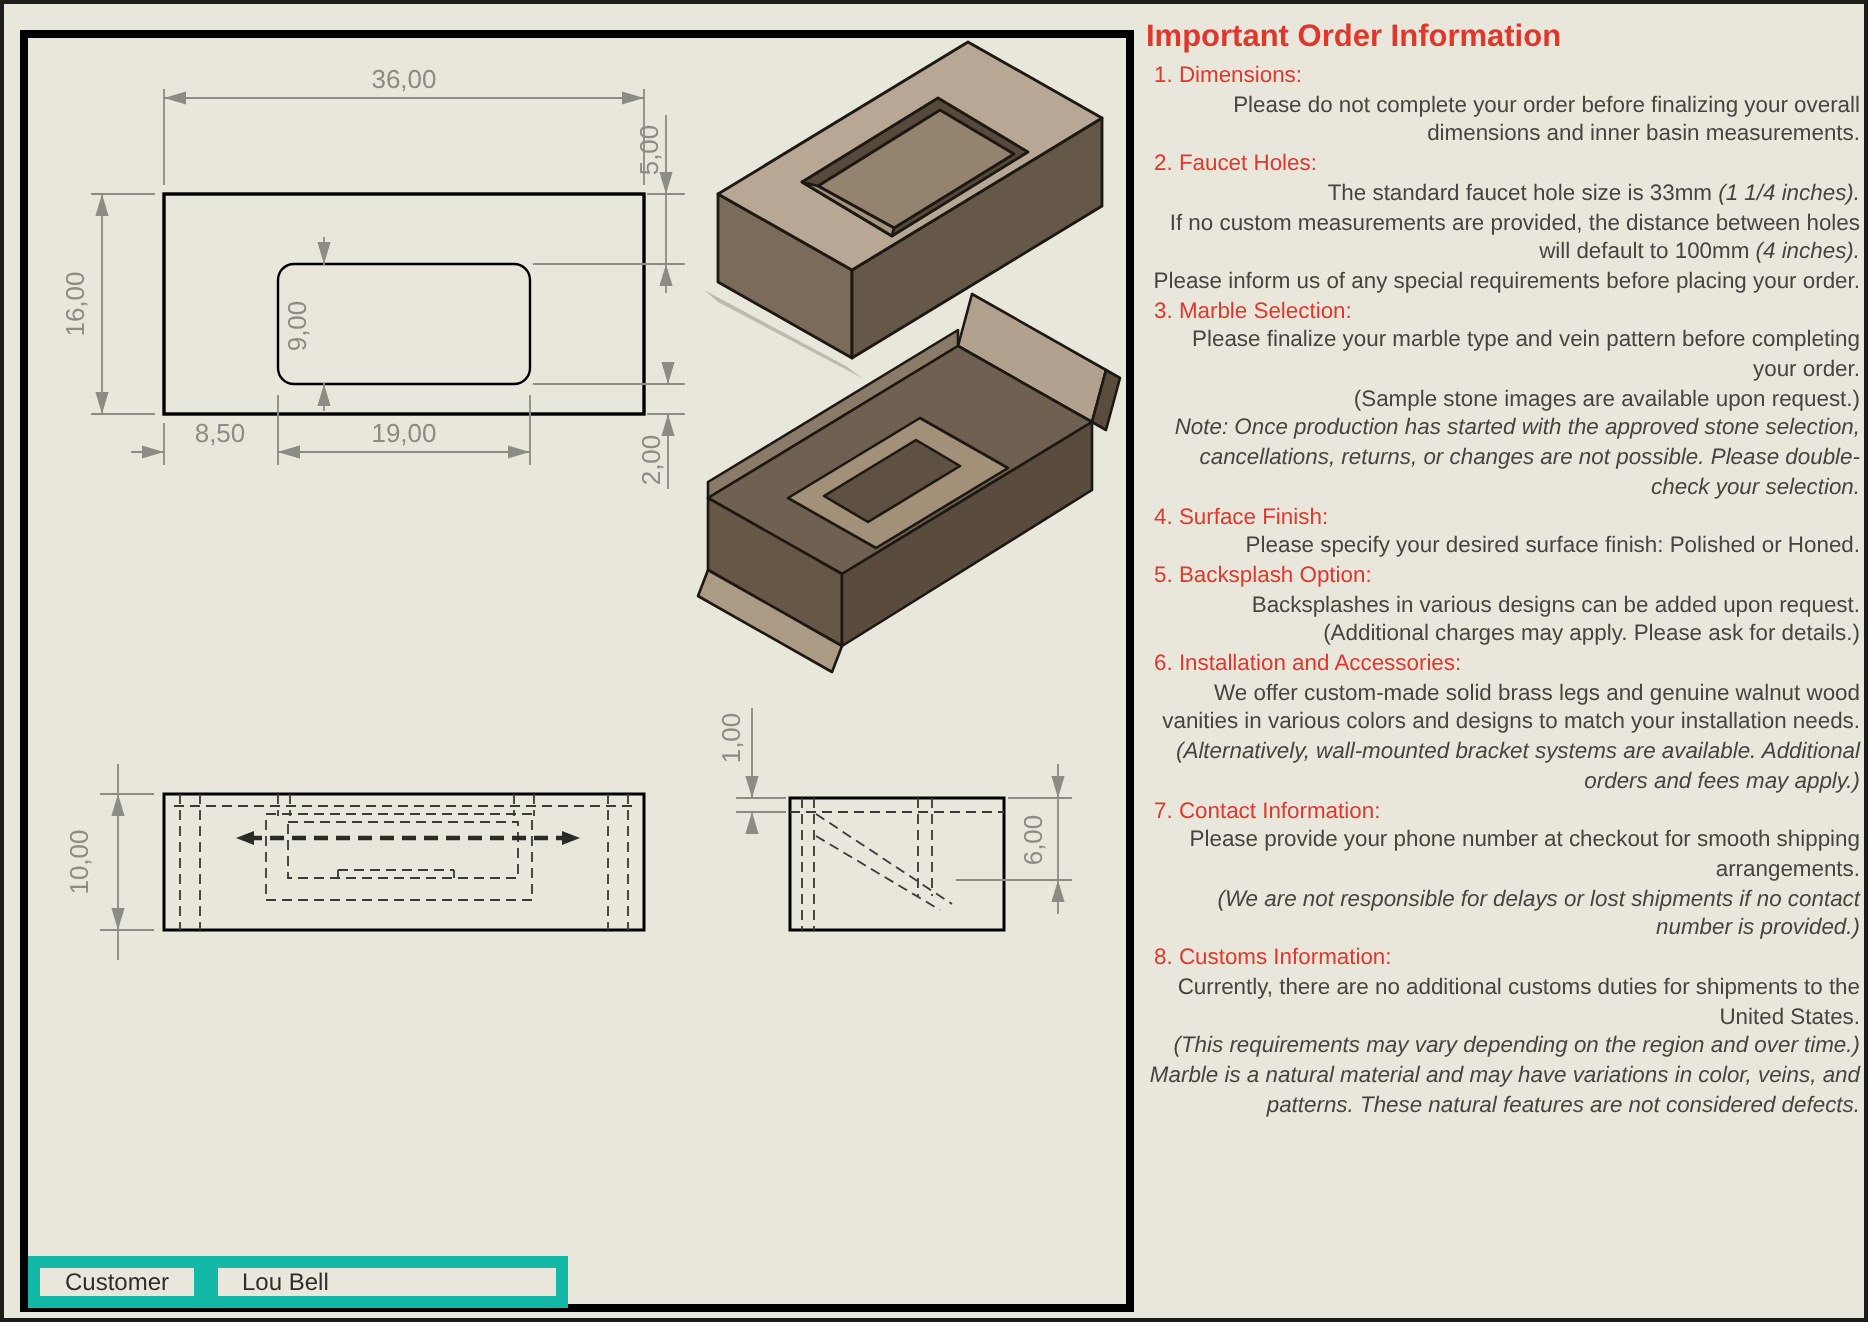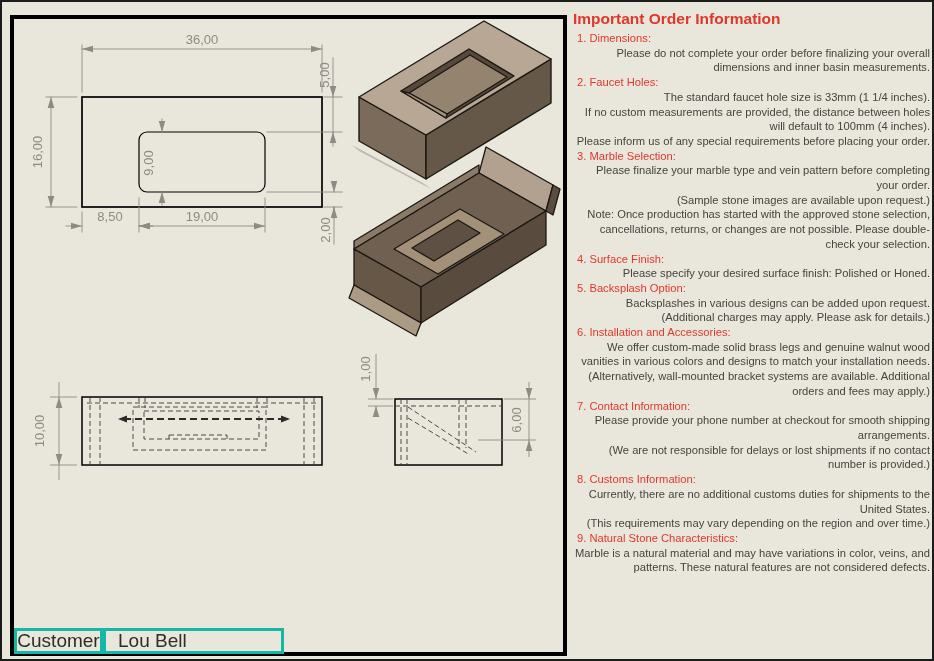--- a/index.html
+++ b/index.html
@@ -4,41 +4,41 @@
 <style>
   html,body{margin:0;padding:0;background:#c8c8c0;}
   .sheet{
     position:relative;width:934px;height:661px;box-sizing:border-box;
     background:#e9e7dc;border:2px solid #1c1c1a;overflow:hidden;
     font-family:"Liberation Sans", sans-serif;
   }
   .drawing-svg{position:absolute;left:0;top:0;}
   
   .tb-cell{
-    position:absolute;box-sizing:border-box;border:3px solid #14b8a6;
-    display:flex;align-items:center;color:#2e2d28;font-size:19px;
+    position:absolute;box-sizing:border-box;border:6px solid #14b8a6;
+    display:flex;align-items:flex-end;color:#2e2d28;font-size:12px;
     background:transparent;
   }
   .tb-cell.center{justify-content:center;}
   .tb-cell.left{padding-left:12px;justify-content:flex-start;}
   .tb-weight{
     position:absolute;color:#2e2d28;font-size:13.5px;
   }
   
   .panel{
     position:absolute;left:571px;top:5px;width:357px;color:#45443e;
     font-size:11.2px;line-height:14.7px;
   }
   .panel-title{
     font-size:15.5px;line-height:19px;font-weight:bold;margin:2px 0 3px 0;
   }
   .sec-heading{
     font-weight:normal;padding-left:4px;
   }
-  .para span.it{}
+  .para span.it{font-style:italic;}
   .para{margin:0;text-align:right;}
 </style>
 </head>
 <body>
 
 <div class="sheet">
 
   <svg class="drawing-svg" width="565" height="661" viewBox="0 0 565 661">
     <defs>
       <marker id="mArr" markerWidth="12" markerHeight="9" refX="11" refY="4.5" orient="auto-start-reverse" markerUnits="userSpaceOnUse">
@@ -184,18 +184,17 @@
         <div class="para"><span>(Additional charges may apply. Please ask for details.)</span></div>
         <div class="sec-heading" style="color: rgb(224, 55, 44);">6. Installation and Accessories:</div>
         <div class="para"><span>We offer custom-made solid brass legs and genuine walnut wood vanities in various colors and designs to match your installation needs.</span></div>
         <div class="para"><span class="it">(Alternatively, wall-mounted bracket systems are available. Additional orders and fees may apply.)</span></div>
         <div class="sec-heading" style="color: rgb(224, 55, 44);">7. Contact Information:</div>
         <div class="para"><span>Please provide your phone number at checkout for smooth shipping arrangements.</span></div>
         <div class="para"><span class="it">(We are not responsible for delays or lost shipments if no contact number is provided.)</span></div>
         <div class="sec-heading" style="color: rgb(224, 55, 44);">8. Customs Information:</div>
         <div class="para"><span>Currently, there are no additional customs duties for shipments to the United States.</span></div>
         <div class="para"><span class="it">(This requirements may vary depending on the region and over time.)</span></div>
-        <div class="sec-heading" style="color: rgb(224, 55, 44);">9. Natural Stone Characteristics:</div>
         <div class="para"><span class="it">Marble is a natural material and may have variations in color, veins, and patterns. These natural features are not considered defects.</span></div>
       </div>
   </div>
 
 </div>
 
 </body></html>

